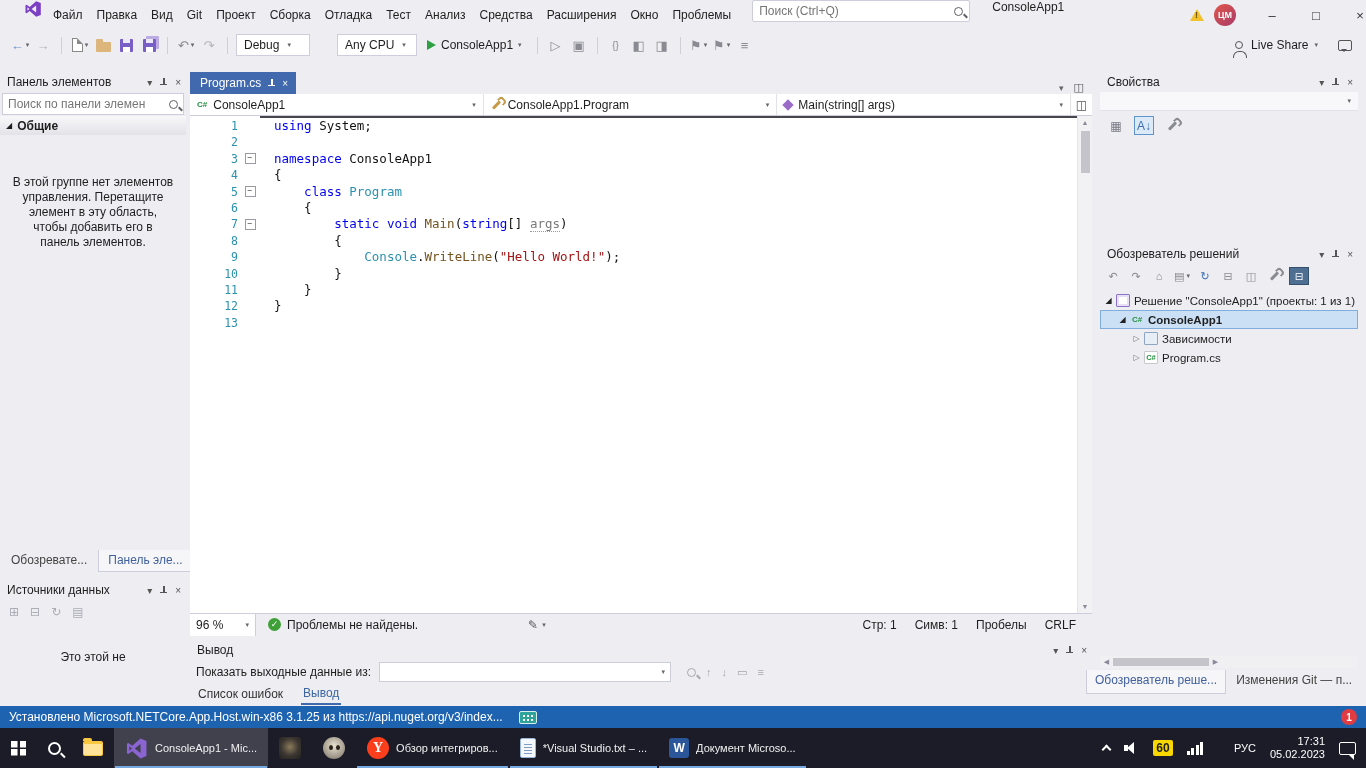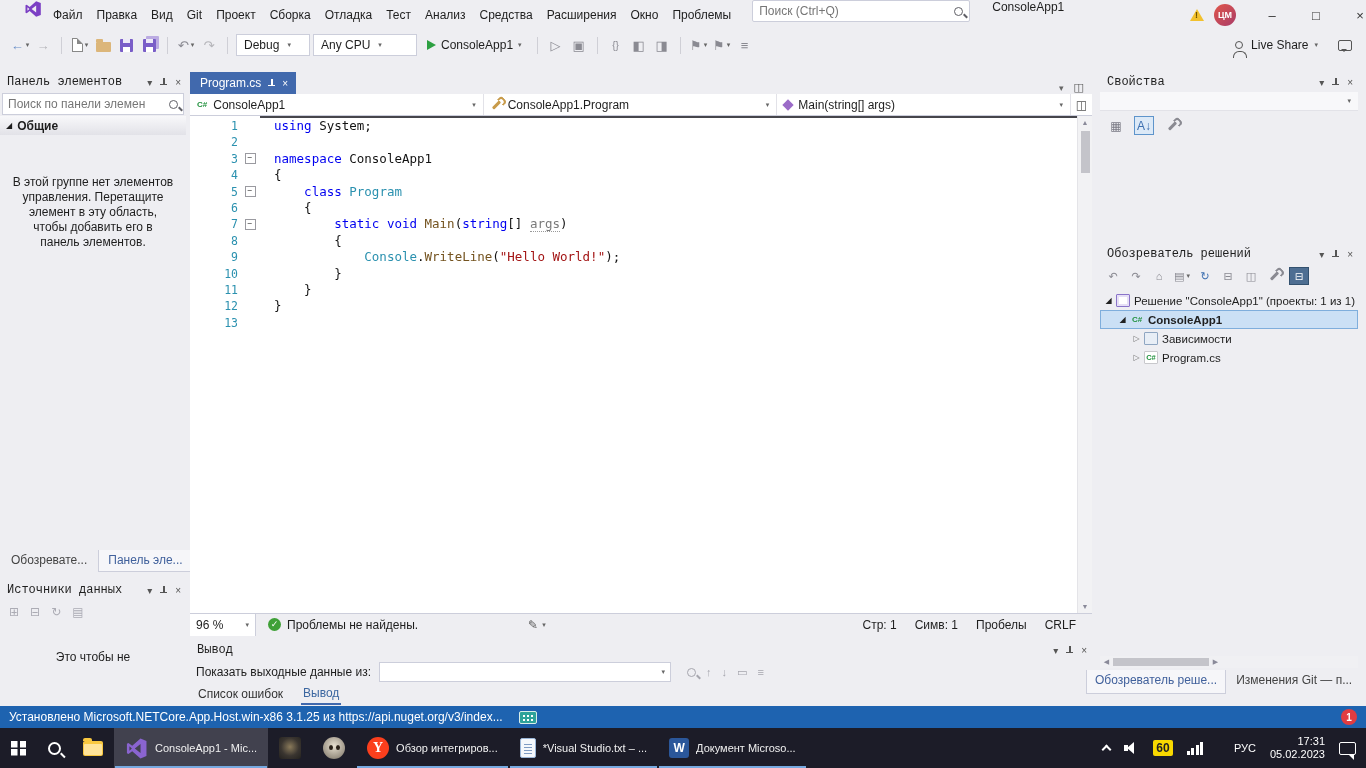--- a/index.html
+++ b/index.html
@@ -45,21 +45,21 @@
 .ico-save::after{content:"";position:absolute;left:3px;bottom:0;width:7px;height:5px;background:#fff;}
 .ico-saveall{box-shadow:3px -3px 0 0 #BBABE2;}
 .ico-mag{width:9px;height:9px;border:1.5px solid #5F5F66;border-radius:50%;position:relative;flex:none;}
 .ico-mag::after{content:"";position:absolute;width:1.5px;height:5px;background:#5F5F66;left:8px;top:7.5px;transform:rotate(-45deg);transform-origin:top left;}
 .ico-wrench{width:3px;height:10px;background:#8A8A92;transform:rotate(45deg);border-radius:1px;position:relative;margin:0 4px;}
 .ico-wrench::before{content:"";position:absolute;top:-5px;left:-2px;width:5px;height:4px;border:2px solid #8A8A92;border-bottom:none;border-radius:4px 4px 0 0;}
 .ico-wrench.gold{background:#C89B4A;}.ico-wrench.gold::before{border-color:#C89B4A;}
 
 
 .phead{height:20px;display:flex;align-items:center;padding:0 5px 0 7px;}
-.phead-title{flex:1;white-space:nowrap;overflow:hidden;font-family:Liberation Mono, monospace;}
+.phead-title{flex:1;white-space:nowrap;overflow:hidden;}
 .hic{display:flex;align-items:center;gap:8px;color:#555;}
 .hic .g{font-size:10px;color:#555;}
 .pin-ico{width:7px;height:9px;position:relative;display:inline-block;}
 .pin-ico::before{content:"";position:absolute;left:2.5px;top:0;width:2px;height:6px;background:#555;}
 .pin-ico::after{content:"";position:absolute;left:0;top:6px;width:7px;height:1.5px;background:#555;}
 .pin-ico.white::before{background:#fff;}.pin-ico.white::after{background:#fff;}
 
 
 .toolbox{position:absolute;left:0;top:72px;width:186px;height:500px;background:#EEEEF2;}
 .side-search{margin:1px 2px;height:22px;background:#fff;border:1px solid #CCCEDB;display:flex;align-items:center;padding:0 5px;gap:4px;}
@@ -257,21 +257,21 @@
       <span class="ico-save ico-saveall"></span>
     </span>
   <span class="tsep"></span>
   <span class="ticon">↶<span class="chev">▾</span></span>
   <span class="ticon" style="color:#B5B5BA;">↷</span>
   <span class="tsep"></span>
   <div class="combo" style="width:74px;">
     <span>Debug</span>
       <span class="chev">▾</span>
   </div>
-  <div class="combo" style="width:104px;">
+  <div class="combo" style="width:80px;margin-left:24px;">
     <span>Any CPU</span>
       <span class="chev">▾</span>
   </div>
   <div class="run-btn">
     <span class="play-ico"></span>
     <span>ConsoleApp1</span>
     <span class="chev">▾</span>
   </div>
   <span class="tsep"></span>
   <span class="ticon">▷</span>
@@ -324,21 +324,21 @@
         <span class="pin-ico"></span>
         <span class="g">×</span>
       </span>
   </div>
   <div class="ds-icons">
     <span>⊞</span>
     <span>⊟</span>
     <span>↻</span>
     <span>▤</span>
   </div>
-  <div class="ds-empty">Это чтобы не</div>
+  <div class="ds-empty">Это этой не</div>
 </div>
 
 <div class="editor">
   <div class="tabstrip">
     <div class="doc-tab">
       <span>Program.cs</span>
       <span class="pin-ico white"></span>
       <span class="x">×</span>
     </div>
     <div class="tabstrip-right">

